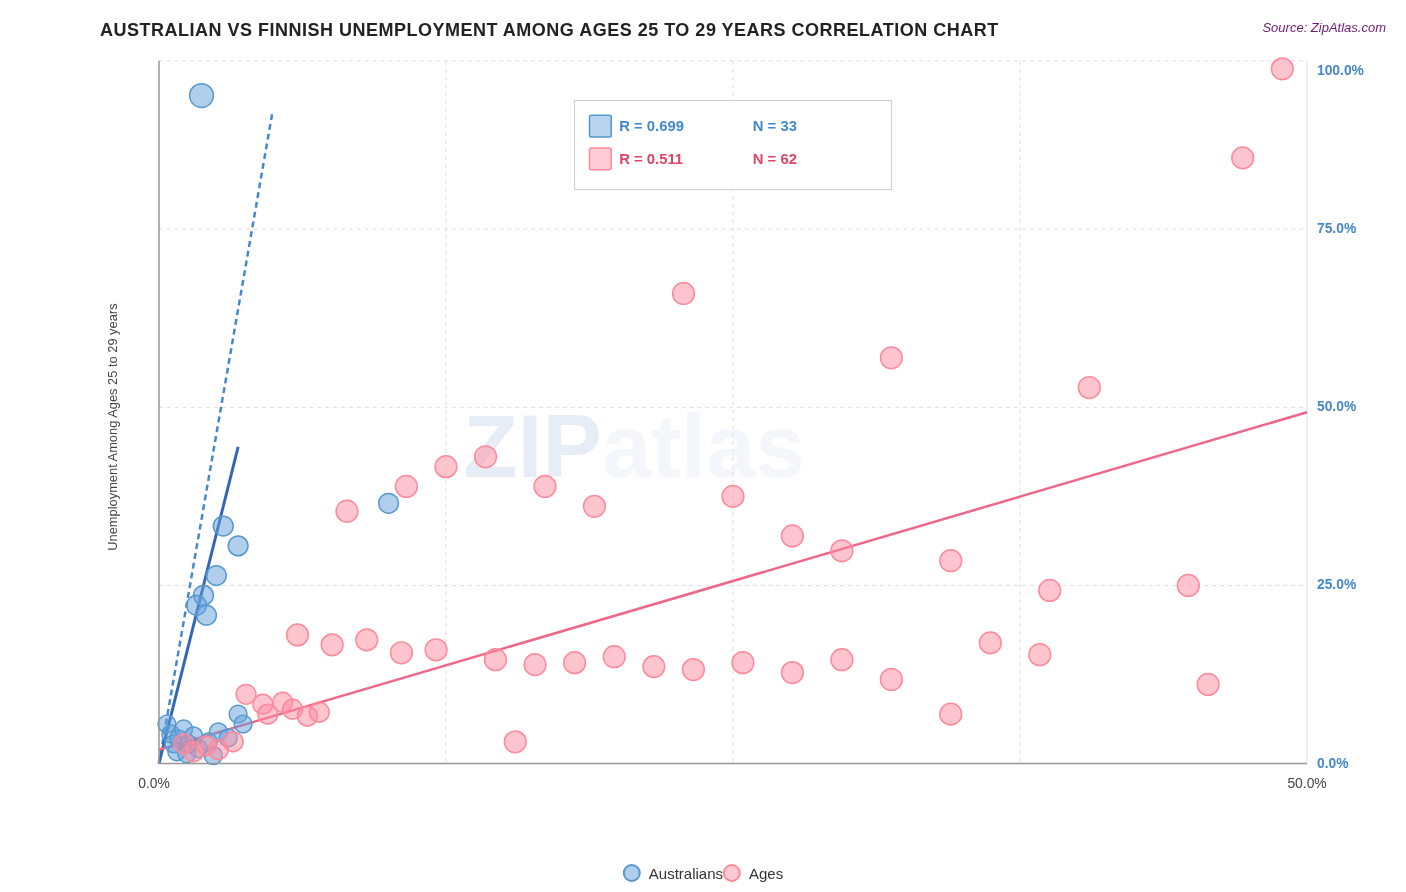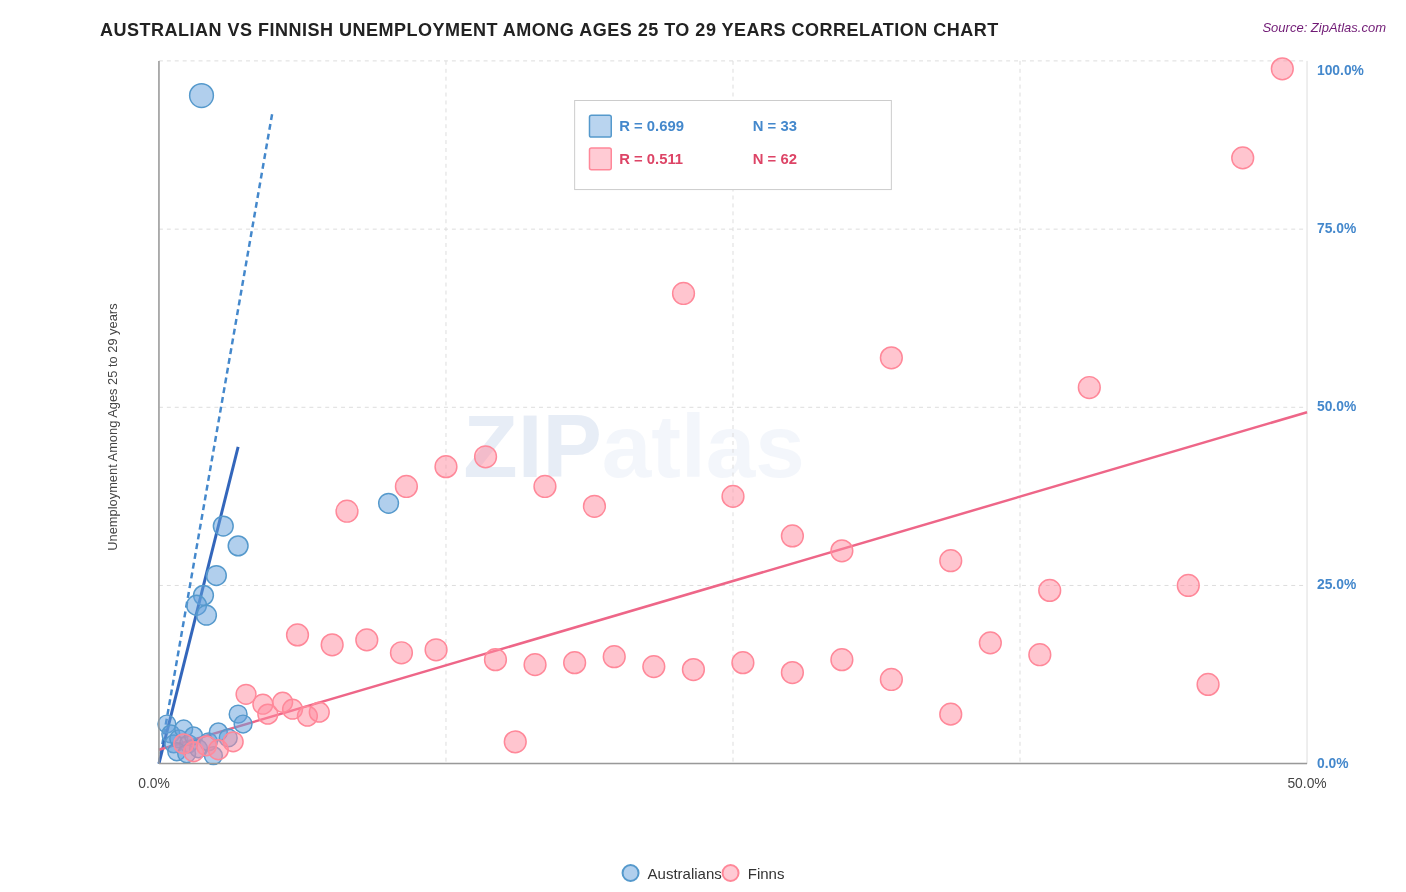--- a/index.html
+++ b/index.html
@@ -220,16 +220,16 @@
     </svg>
   </div>
 
   <div class="legend-container">
     <div class="legend-item">
       <div class="legend-dot legend-dot-blue"></div>
       <span>Australians</span>
     </div>
     <div class="legend-item">
       <div class="legend-dot legend-dot-pink"></div>
-      <span>Finns</span>
+      <span>Ages</span>
     </div>
   </div>
 </div>
 
 </body></html>

